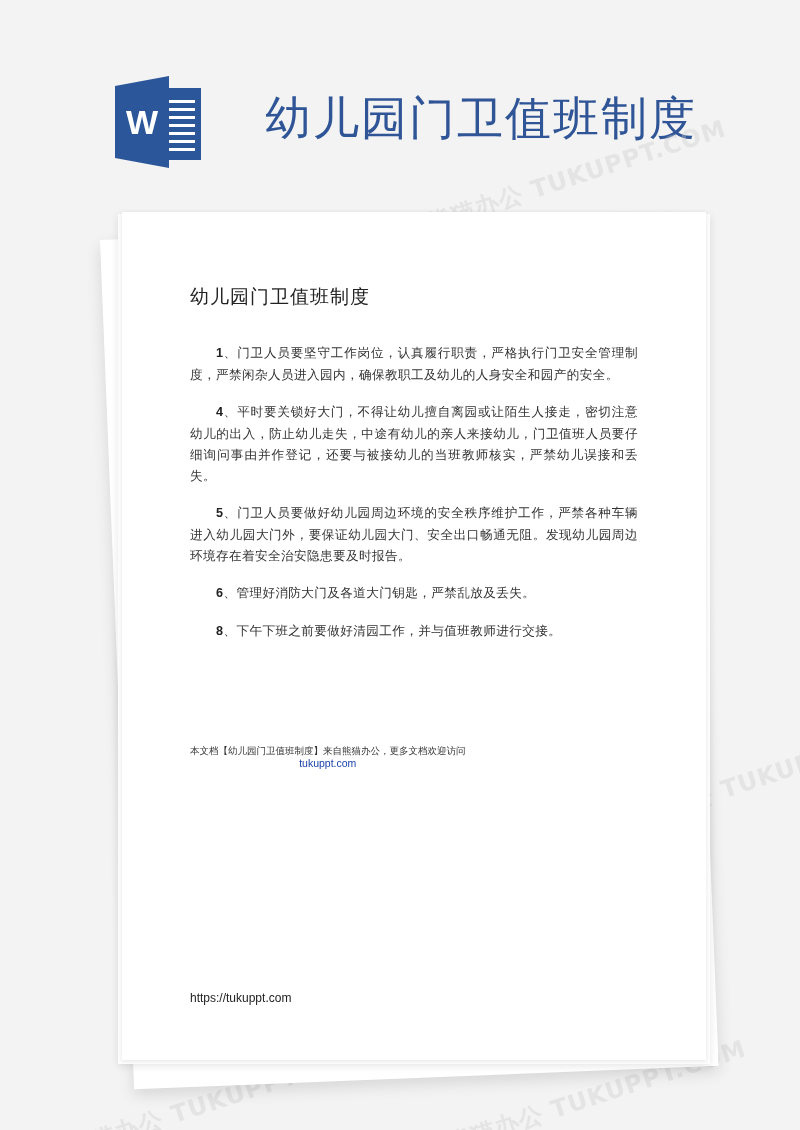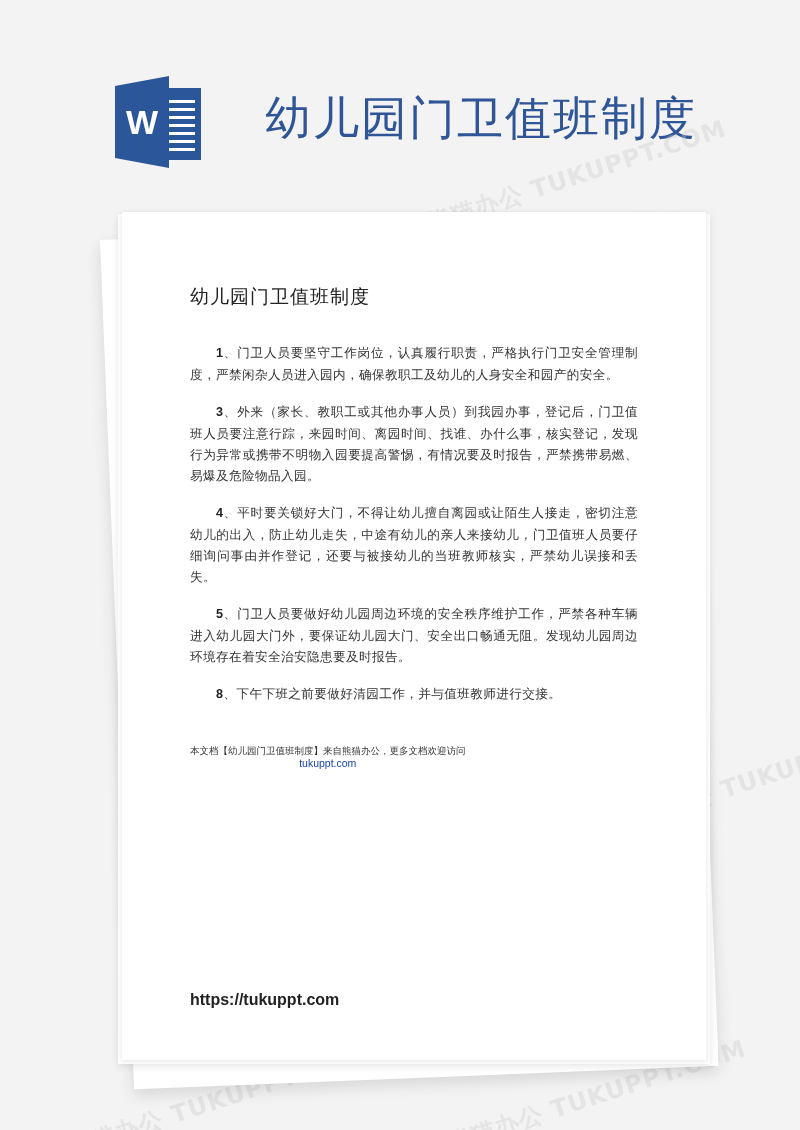--- a/index.html
+++ b/index.html
@@ -44,23 +44,22 @@
       text-indent: 26px; margin: 16px 0 10px 0; text-align: justify;
       letter-spacing: 0.4px;
     }
     .para .num { font-family: "Liberation Sans", sans-serif; font-weight: bold; color: #222; }
     .footer-note {
       position: absolute; left: 68px; top: 532px; font-size: 9.5px; color: #333;
       font-family: "DejaVu Sans", sans-serif; line-height: 13px; text-align: center;
     }
     .footer-link { color: #1a43a8; font-family: "Liberation Sans", sans-serif; font-size: 10.5px; }
     .page-url {
-      position: absolute; left: 68px; top: 779px; font-size: 16px; color: #222;
+      position: absolute; left: 68px; top: 779px; font-size: 12px; color: #222;
       font-family: "Liberation Sans", sans-serif;
-      font-weight: bold;
     }
   </style>
 </head>
 <body>
 
 <div class="header">
   <svg class="word-logo" viewBox="0 0 96 96">
     <rect x="40" y="14" width="50" height="72" fill="#2b579a"></rect>
     <g fill="#fff">
       <rect x="56" y="26" width="28" height="3"></rect>
@@ -84,23 +83,23 @@
 <div class="watermark" style="left:440px;top:1080px;">熊猫办公 TUKUPPT.COM</div>
 
 <div class="sheet-back"></div>
 <div class="sheet-mid"></div>
 
 <div class="page">
   <div class="doc-title">幼儿园门卫值班制度</div>
 
   <div class="content">
     <p class="para"><span class="num">1</span><span>、门卫人员要坚守工作岗位，认真履行职责，严格执行门卫安全管理制度，严禁闲杂人员进入园内，确保教职工及幼儿的人身安全和园产的安全。</span></p>
-    <p class="para"><span class="num">3</span><span>、外来（家长、教职工或其他办事人员）到我园办事，登记后，门卫值班人员要注意行踪，来园时间、离园时间、找谁、办什么事，核实登记，发现行为异常或携带不明物入园要提高警惕，有情况要及时报告，严禁携带易燃、易爆及危险物品入园。</span></p>
     <p class="para"><span class="num">4</span><span>、平时要关锁好大门，不得让幼儿擅自离园或让陌生人接走，密切注意幼儿的出入，防止幼儿走失，中途有幼儿的亲人来接幼儿，门卫值班人员要仔细询问事由并作登记，还要与被接幼儿的当班教师核实，严禁幼儿误接和丢失。</span></p>
     <p class="para"><span class="num">5</span><span>、门卫人员要做好幼儿园周边环境的安全秩序维护工作，严禁各种车辆进入幼儿园大门外，要保证幼儿园大门、安全出口畅通无阻。发现幼儿园周边环境存在着安全治安隐患要及时报告。</span></p>
+    <p class="para"><span class="num">6</span><span>、管理好消防大门及各道大门钥匙，严禁乱放及丢失。</span></p>
     <p class="para"><span class="num">8</span><span>、下午下班之前要做好清园工作，并与值班教师进行交接。</span></p>
   </div>
 
   <div class="footer-note">
     <div>本文档【幼儿园门卫值班制度】来自熊猫办公，更多文档欢迎访问</div>
     <a class="footer-link">tukuppt.com</a>
   </div>
 
   <div class="page-url">https://tukuppt.com</div>
 </div>

